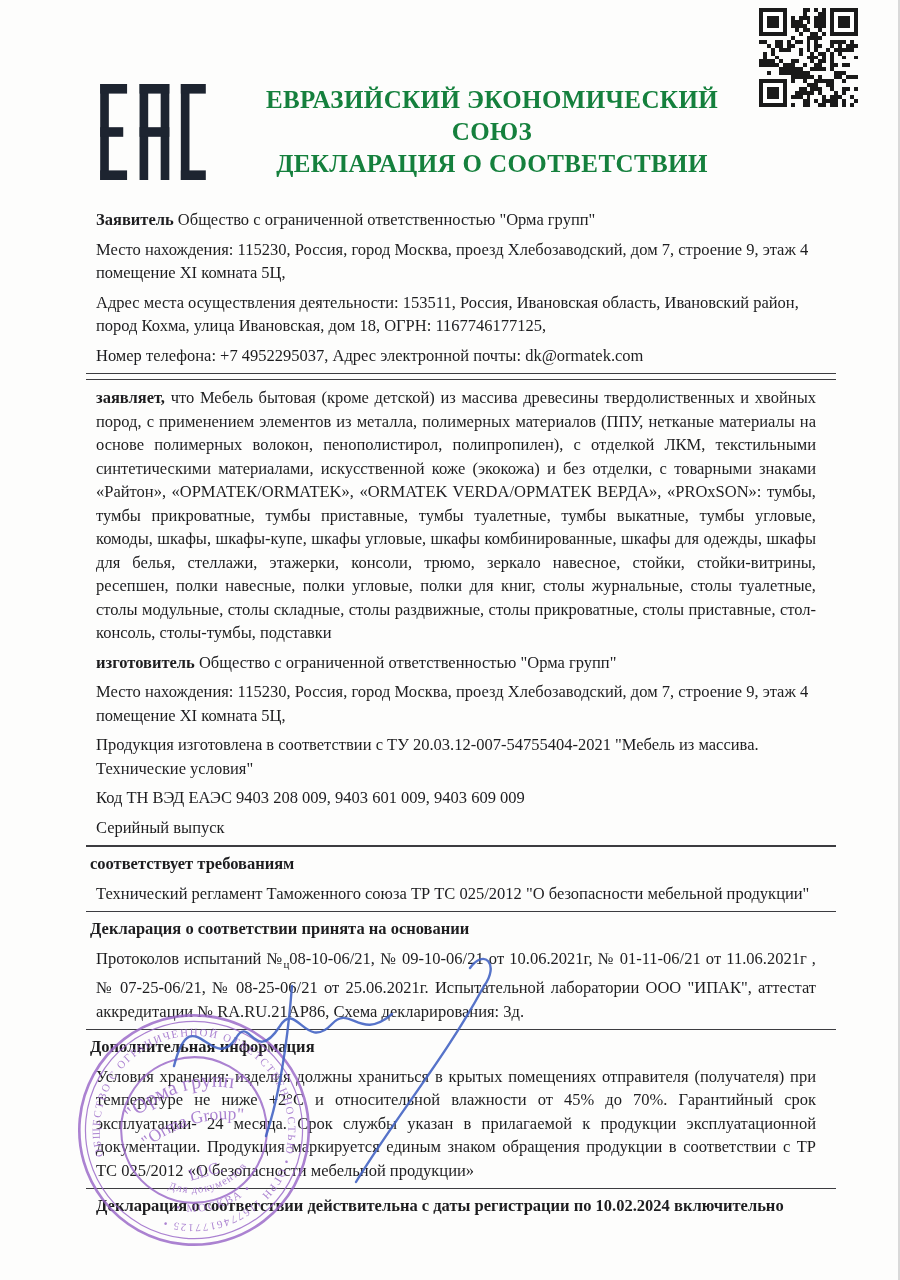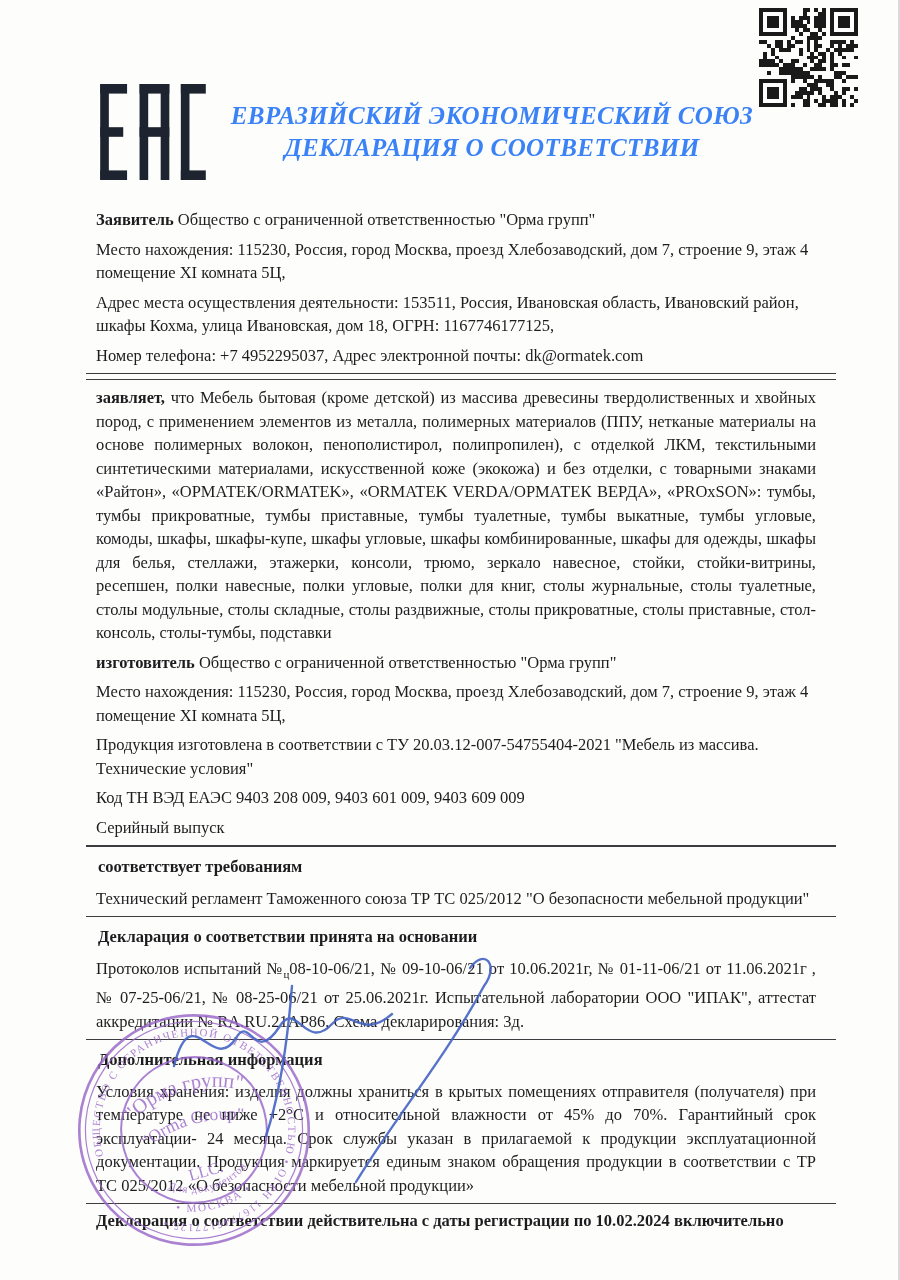--- a/index.html
+++ b/index.html
@@ -16,34 +16,33 @@
   }
   
   .header{
     display:flex;align-items:center;
     padding:84px 140px 0 100px;
   }
   .eac-logo{flex:0 0 auto;width:106px;height:96px;}
   .title-block{
     flex:1 1 auto;text-align:center;
     font-weight:bold;font-size:25px;line-height:1.28;
-    color:#3b82f6;letter-spacing:.4px;
+    color:#15803d;letter-spacing:.4px;
     padding-left:18px;
-    font-style:italic;
   }
   .qr{position:absolute;top:8px;right:42px;width:99px;height:99px;}
   
   .content{padding:22px 78px 0 90px;}
   p{margin:6px;font-size:16.5px;line-height:23.5px;}
   .justify{text-align:justify;}
   b,.bold{font-weight:bold;}
   .rule{border:0;border-top:2px solid #3c3c40;margin:5px -14px 5px -4px;height:0;}
   .rule.thin{border-top-width:1.5px;}
   .sec{margin:2px 0;}
-  .sec-h{font-weight:bold;font-size:16.5px;line-height:23.5px;margin:8px;}
+  .sec-h{font-weight:bold;font-size:16.5px;line-height:23.5px;margin:0;}
   sub{font-size:11px;}
   
   .sig-area{position:relative;height:126px;margin-top:8px;}
   
   .stamp{
     position:absolute;left:66px;top:1002px;width:256px;height:256px;
     transform:rotate(-16deg);opacity:.82;z-index:3;
   }
   .handsign{position:absolute;left:142px;top:952px;width:362px;height:238px;z-index:4;}
 </style>
@@ -307,21 +306,21 @@
         <rect x="1" y="19" width="5" height="5" fill="#fff"></rect>
         <rect x="2" y="20" width="3" height="3" fill="#1a1a1a"></rect>
       </svg>
   </span>
 
   <div class="content">
 
     <div class="sec">
       <p><b>Заявитель</b> <span>Общество с ограниченной ответственностью "Орма групп"</span></p>
       <p>Место нахождения: 115230, Россия, город Москва, проезд Хлебозаводский, дом 7, строение 9, этаж 4 помещение XI комната 5Ц,</p>
-      <p>Адрес места осуществления деятельности: 153511, Россия, Ивановская область, Ивановский район, шкафы Кохма, улица Ивановская, дом 18, ОГРН: 1167746177125,</p>
+      <p>Адрес места осуществления деятельности: 153511, Россия, Ивановская область, Ивановский район, пород Кохма, улица Ивановская, дом 18, ОГРН: 1167746177125,</p>
       <p>Номер телефона: +7 4952295037, Адрес электронной почты: dk@ormatek.com</p>
     </div>
 
     <div class="rule thin"></div>
 
 
     <div class="rule thin"></div>
 
     <div class="sec">
       <p class="justify"><b>заявляет,</b> <span>что Мебель бытовая (кроме детской) из массива древесины твердолиственных и хвойных пород, с применением элементов из металла, полимерных материалов (ППУ, нетканые материалы на основе полимерных волокон, пенополистирол, полипропилен), с отделкой ЛКМ, текстильными синтетическими материалами, искусственной коже (экокожа) и без отделки, с товарными знаками «Райтон», «ОРМАТЕК/ORMATEK», «ORMATEK VERDA/ОРМАТЕК ВЕРДА», «PROxSON»: тумбы, тумбы прикроватные, тумбы приставные, тумбы туалетные, тумбы выкатные, тумбы угловые, комоды, шкафы, шкафы-купе, шкафы угловые, шкафы комбинированные, шкафы для одежды, шкафы для белья, стеллажи, этажерки, консоли, трюмо, зеркало навесное, стойки, стойки-витрины, ресепшен, полки навесные, полки угловые, полки для книг, столы журнальные, столы туалетные, столы модульные, столы складные, столы раздвижные, столы прикроватные, столы приставные, стол-консоль, столы-тумбы, подставки</span></p>

